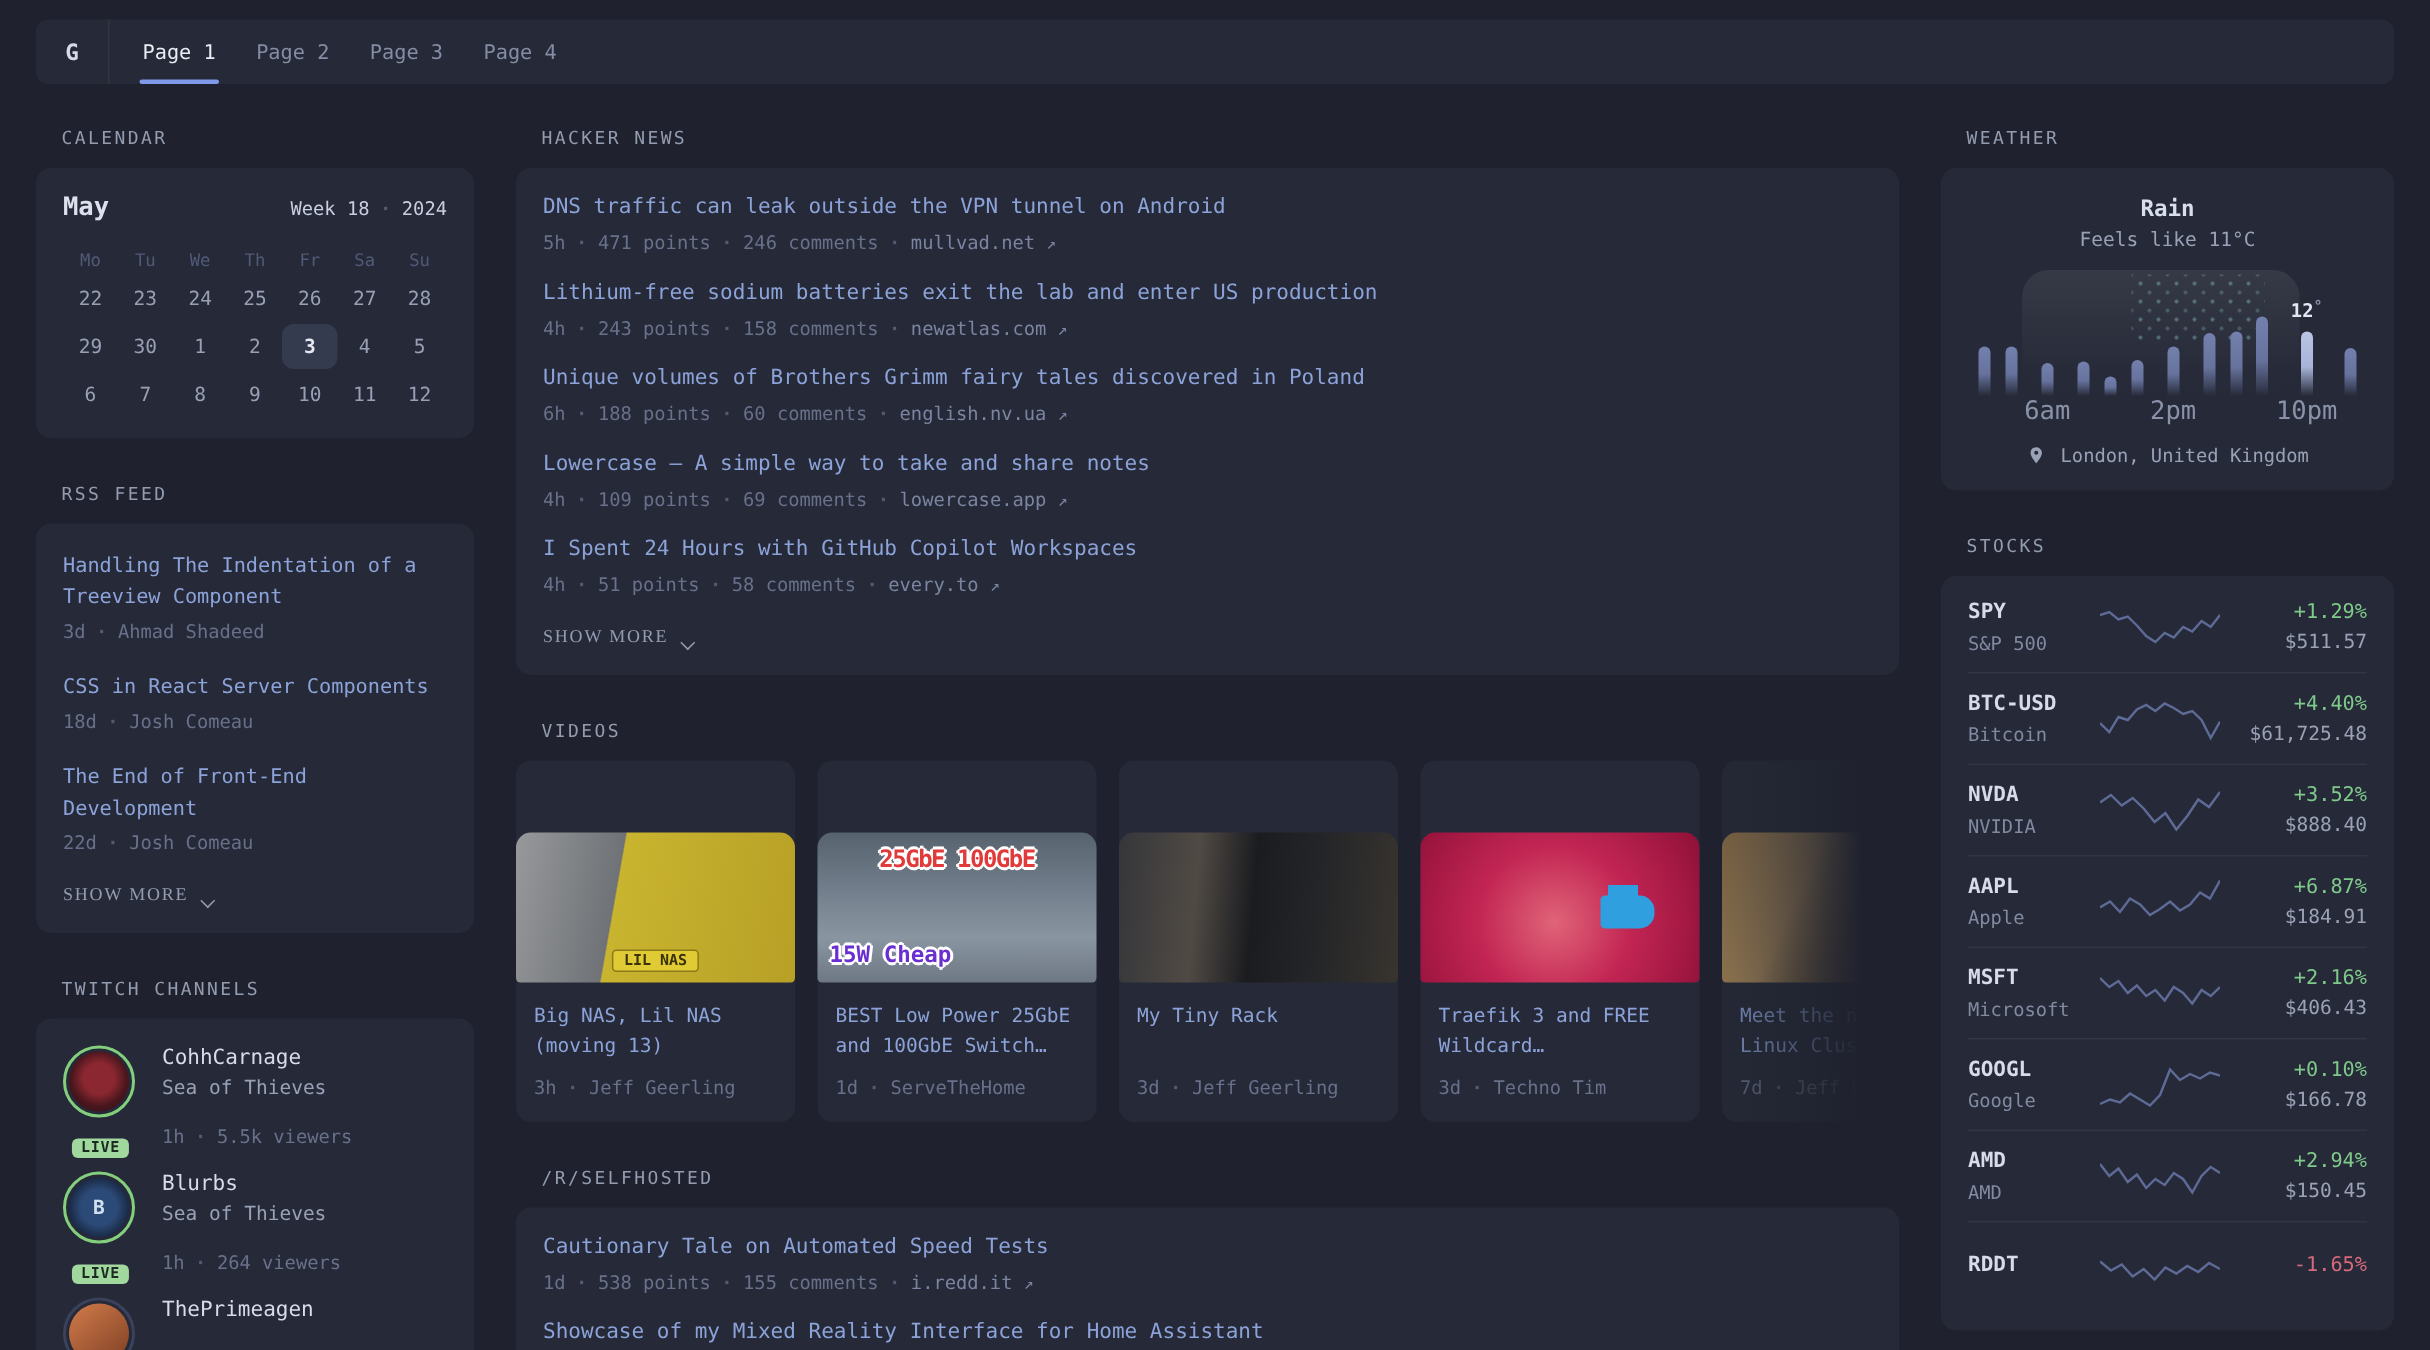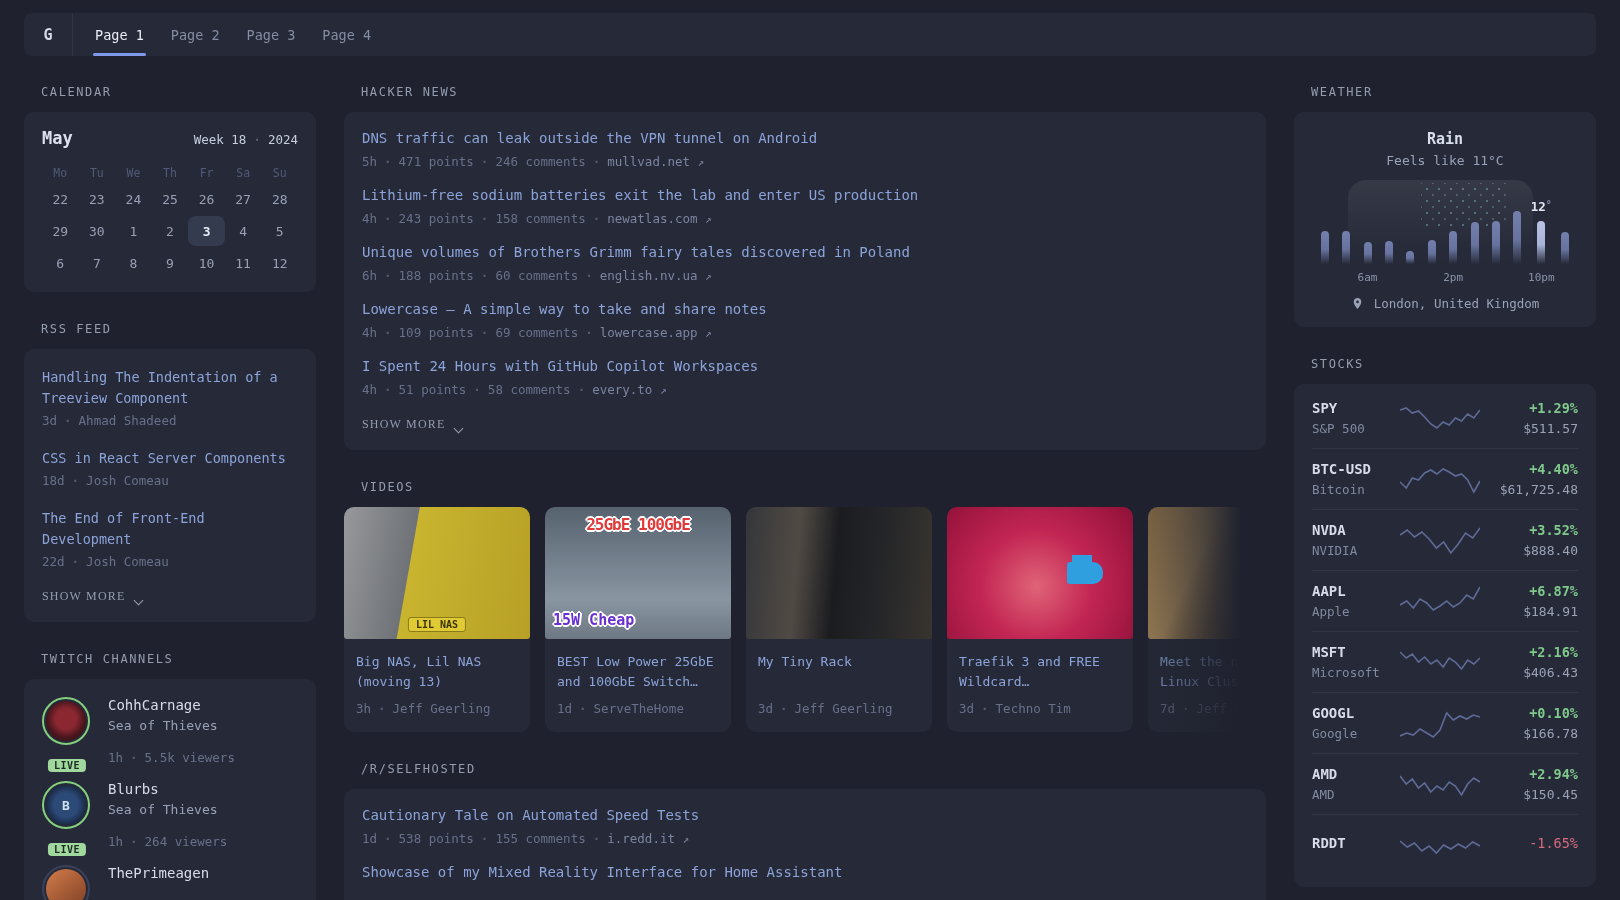--- a/index.html
+++ b/index.html
@@ -78,21 +78,21 @@
   .tw-row .meta{margin-top:17px;}
   
   .feed-item + .feed-item{margin-top:18px;}
   .feed-title{display:block; font-size:14px; line-height:17px;}
   .feed-item .meta{margin-top:7px;}
   
   .videos-row{position:relative; display:flex; gap:15px; overflow:hidden;}
   .videos-fade{position:absolute; top:0; right:0; bottom:0; width:140px; z-index:6;
       background:linear-gradient(to right, rgba(31,34,46,0), #1f222e 82%); pointer-events:none;}
   .vcard{flex:none; width:186px; background:var(--card); border-radius:10px; cursor:pointer;}
-  .thumb{position:relative; width:100%; height:132px; border-radius:10px 10px 3px 3px; overflow:hidden;}
+  .thumb{position:relative; width:100%; height:100px; border-radius:10px 10px 3px 3px; overflow:hidden;margin-top:48px;}
   .t1{background:linear-gradient(100deg,#97999c 0%,#6f7276 36%,#c9b42f 36.5%,#b7a026 100%);}
   .t1 .t1-badge{position:absolute; bottom:7px; left:50%; transform:translateX(-50%);
       background:#e0cb34; color:#3a3208; font-size:10px; font-weight:bold;
       padding:1px 7px; border-radius:3px; border:1px solid #8a7a1a; white-space:nowrap;}
   .t2{background:linear-gradient(#56636f, #8a95a2 70%, #6d7884);}
   .stroke{text-shadow:-2px 0 #fff,2px 0 #fff,0 -2px #fff,0 2px #fff,
       -1px -1px #fff,1px 1px #fff,-1px 1px #fff,1px -1px #fff; font-weight:bold; white-space:nowrap;}
   .t2-top{position:absolute; top:8px; left:50%; transform:translateX(-50%);
       font-size:16px; color:#e03a3a; letter-spacing:-1px;}
   .t2-bot{position:absolute; bottom:10px; left:8px; font-size:15px; color:#6a2fd0;}
@@ -116,39 +116,39 @@
   .wdots{position:absolute; left:41%; width:34%; top:3px; height:46px; z-index:1;
       background-image:radial-gradient(rgba(126,170,178,.5) 1.1px, transparent 1.3px),
                        radial-gradient(rgba(126,170,178,.35) 1.1px, transparent 1.3px);
       background-size:12px 12px,12px 12px; background-position:0 0,6px 6px;}
   .wcol{flex:1; position:relative; z-index:2; display:flex; flex-direction:column;
       justify-content:flex-end; align-items:center;}
   .wbar{width:8px; border-radius:4px 4px 0 0;
       background:linear-gradient(to bottom,#7380ad 0%,#67739e 55%,rgba(103,115,158,0) 100%);}
   .wbar.hl{background:linear-gradient(to bottom,#bac4e5 0%,#a8b3d8 55%,rgba(168,179,216,0) 100%);}
   .wlab{height:20px; display:flex; align-items:flex-end; justify-content:center;
-      font-size:11px; color:#8a92a8; white-space:nowrap;}
+      font-size:17px; color:#8a92a8; white-space:nowrap;}
   .wtemp{position:absolute; left:50%; transform:translateX(-50%); font-size:12.5px;
       font-weight:bold; color:#e3e7f2; white-space:nowrap;}
   .wtemp .wdeg{color:#8b93ab; font-size:10px; vertical-align:top;}
   .w-loc{margin-top:12px; font-size:12.5px; color:var(--game); display:flex;
       align-items:center; justify-content:center; gap:10px;}
   
   .stocks-card{padding:4px 18px 12px;}
   .srow{display:flex; align-items:center; padding:12px 0; cursor:pointer;}
   .srow + .srow{border-top:1px solid var(--line);}
   .s-left{width:86px;}
   .s-sym{font-size:14px; font-weight:bold; color:#d8dcea;}
   .s-name{font-size:12.5px; color:#818aa0; margin-top:5px;}
   .s-spark{flex:1; display:flex; justify-content:center;}
   .s-spark svg{width:80px; height:36px;}
   .s-spark polyline{fill:none; stroke:var(--spark); stroke-width:1.6;}
   .s-right{width:96px; text-align:right;}
   .s-chg{font-size:13.5px;}
-  .s-chg.up{color:var(--green);font-weight:bold;} .s-chg.down{color:var(--red);}
+  .s-chg.up{color:var(--green);} .s-chg.down{color:var(--red);}
   .s-price{font-size:13px; color:#9ba2b6; margin-top:5px;}
 </style>
 </head>
 <body>
 
 <div class="page">
 
   <div class="nav">
     <div class="logo">G</div>
     <div class="tabs">

